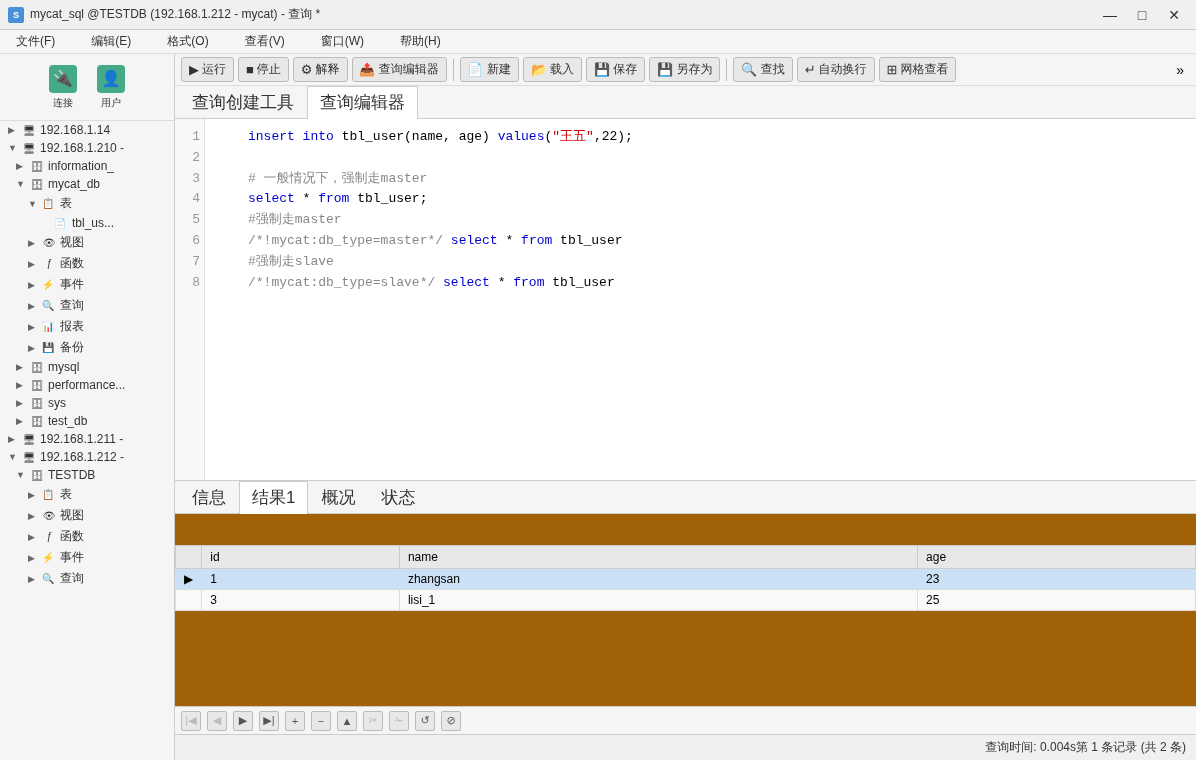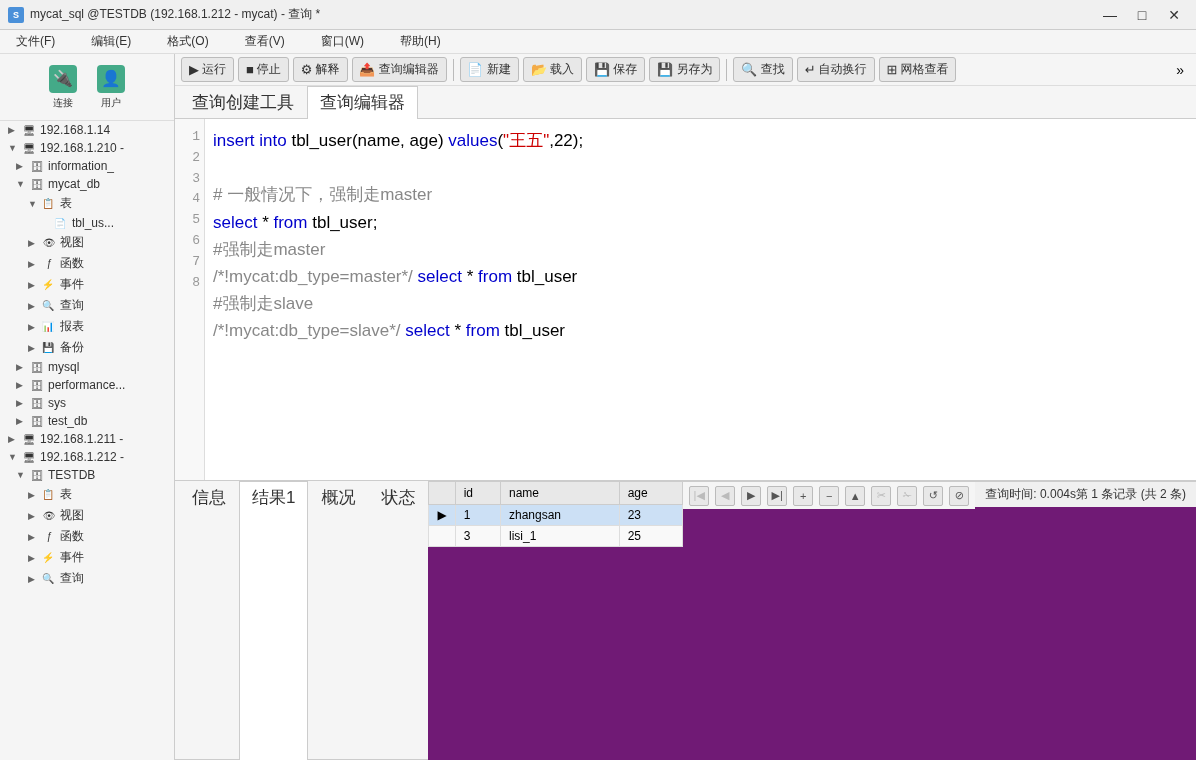--- a/index.html
+++ b/index.html
@@ -41,40 +41,40 @@
     .toolbar-separator { width: 1px; height: 22px; background: #bbb; margin: 0 2px; }
 
     
     #tabs { background: #f5f5f5; border-bottom: 1px solid #ccc; display: flex; padding-left: 4px; }
     .tab { padding: 4px 12px; cursor: pointer; border: 1px solid transparent; border-bottom: none; font-size: 17px; color: #333; background: transparent; }
     .tab.active { background: white; border-color: #ccc; border-bottom-color: white; margin-bottom: -1px; text-align: center; }
 
     
     #editor { flex: 1; background: white; overflow: auto; display: flex; min-height: 0; }
     #line-numbers { background: #f8f8f8; border-right: 1px solid #ddd; padding: 8px 4px; text-align: right; font-family: 'Courier New', monospace; font-size: 13px; color: #999; line-height: 1.6; min-width: 30px; }
-    #code-content { padding: 8px; font-family: Liberation Sans, sans-serif; font-size: 17px; line-height: 1.6; flex: 1; white-space: pre; }
+    #code-content { padding: 8px; font-family: Liberation Mono, monospace; font-size: 13px; line-height: 1.6; flex: 1; white-space: pre; margin-left: 35px; }
 
     .kw-blue { color: #0000cc; }
     .kw-comment { color: #888; }
     .kw-string { color: #cc0000; }
 
     
-    #result-panel { display: flex; flex-direction: row; height: 280px; border-top: 1px solid #ccc; background: #701a75; flex-shrink: 0; }
+    #result-panel { display: flex; flex-direction: column; height: 280px; border-top: 1px solid #ccc; background: #a16207; flex-shrink: 0; }
     #result-tabs { background: #f5f5f5; border-bottom: 1px solid #ccc; display: flex; padding-left: 4px; }
-    #result-content { flex: 1; overflow: auto; }
+    #result-content { flex: 1; overflow: auto; margin-top: 31px; }
 
     
     #result-table { width: 100%; border-collapse: collapse; font-size: 12px; }
     #result-table th { background: #e8e8e8; border: 1px solid #ccc; padding: 4px 8px; text-align: left; font-weight: normal; position: sticky; top: 0; }
     #result-table td { border: 1px solid #ddd; padding: 3px 8px; }
     #result-table tr:nth-child(even) { background: #f9f9f9; }
     #result-table tr.selected td { background: #cce0f5; }
 
     
-    #status-bar { background: #f0f0f0; border-top: 1px solid #ccc; padding: 3px 10px; display: flex; justify-content: space-between; align-items: center; font-size: 12px; color: #333; height: 26px; }
+    #status-bar { background: #f0f0f0; border-top: 1px solid #ccc; padding: 3px 10px; display: flex; justify-content: flex-end; align-items: center; font-size: 12px; color: #333; height: 26px; }
 
     
     #bottom-toolbar { background: #f5f5f5; border-top: 1px solid #ccc; padding: 3px 6px; display: flex; align-items: center; gap: 6px; height: 28px; }
     .nav-btn { width: 20px; height: 20px; background: #e8e8e8; border: 1px solid #bbb; display: flex; align-items: center; justify-content: center; cursor: pointer; font-size: 11px; color: #555; border-radius: 2px; }
     .nav-btn.disabled { color: #bbb; cursor: default; }
     .sidebar-icon-btn { width: 40px; height: 50px; display: flex; flex-direction: column; align-items: center; justify-content: center; cursor: pointer; gap: 3px; font-size: 10px; color: #333; }
     .sidebar-icon-btn .icon-shape { width: 28px; height: 28px; border-radius: 4px; background: #4a8; display: flex; align-items: center; justify-content: center; color: white; font-size: 16px; }
     .icon-db { background: #5a9; }
     .icon-user { background: #79b; }
 

